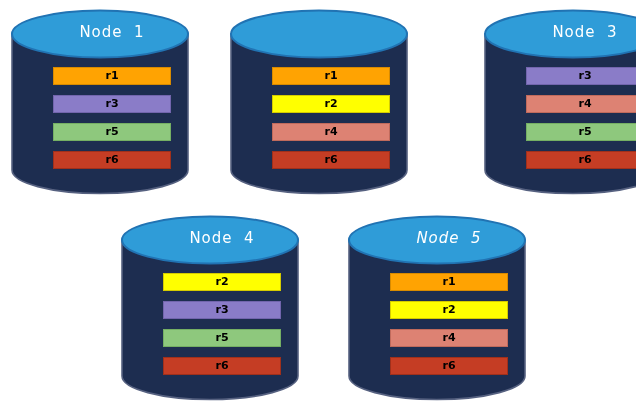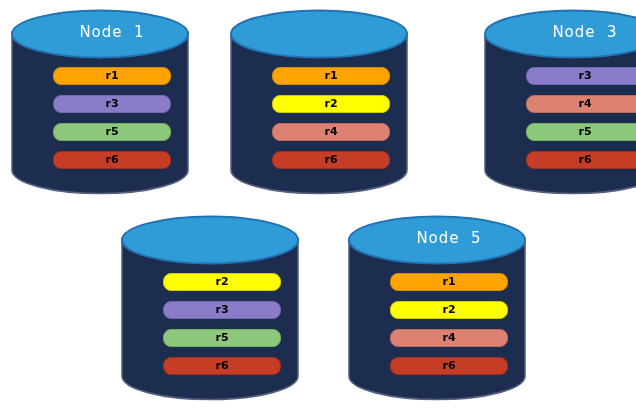--- a/index.html
+++ b/index.html
@@ -21,21 +21,21 @@
     position:absolute;top:14px;left:0;width:100%;
     text-align:center;color:#ffffff;
     font-size:15px;letter-spacing:1px;white-space:pre;
   }
   .bars{
     position:absolute;top:58px;left:0;width:100%;
     display:flex;flex-direction:column;align-items:center;gap:10px;
   }
   .bar{
     width:116px;height:16px;line-height:16px;
-    border:1px solid #000;border-radius:8px;
+    border:1px solid #000;border-radius:0;
     text-align:center;font-size:11px;font-weight:bold;color:#000;
   }
 </style>
 </head>
 <body>
 
 <div class="stage">
 
   <div class="node n1">
     <svg viewBox="0 0 178 186" width="178" height="186">
@@ -76,34 +76,35 @@
         <div class="bar" style="background: rgb(142, 200, 125); border-color: rgb(117, 175, 100);">r5</div>
         <div class="bar" style="background: rgb(197, 61, 36); border-color: rgb(160, 48, 27);">r6</div>
       </div>
   </div>
 
   <div class="node n4">
     <svg viewBox="0 0 178 186" width="178" height="186">
       <path class="cyl-body" d="M1 25 L1 161 A88 23.5 0 0 0 177 161 L177 25 Z" stroke-width="1.6" fill="#1d2d50" stroke="#566180"></path>
       <ellipse class="cyl-top" cx="89" cy="25" rx="88" ry="23.5" stroke-width="2" fill="#2f9cd8" stroke="#2173b3"></ellipse>
     </svg>
+    <div class="title" style="color: rgb(255, 255, 255);">Node  4</div>
     <div class="bars">
         <div class="bar" style="background: rgb(255, 255, 0); border-color: rgb(212, 203, 0);">r2</div>
         <div class="bar" style="background: rgb(138, 124, 200); border-color: rgb(114, 101, 173);">r3</div>
         <div class="bar" style="background: rgb(142, 200, 125); border-color: rgb(117, 175, 100);">r5</div>
         <div class="bar" style="background: rgb(197, 61, 36); border-color: rgb(160, 48, 27);">r6</div>
       </div>
   </div>
 
   <div class="node n5">
     <svg viewBox="0 0 178 186" width="178" height="186">
       <path class="cyl-body" d="M1 25 L1 161 A88 23.5 0 0 0 177 161 L177 25 Z" stroke-width="1.6" fill="#1d2d50" stroke="#566180"></path>
       <ellipse class="cyl-top" cx="89" cy="25" rx="88" ry="23.5" stroke-width="2" fill="#2f9cd8" stroke="#2173b3"></ellipse>
     </svg>
-    <div class="title" style="color: rgb(255, 255, 255);">Node  5</div>
+    <div class="title" style="color: rgb(255, 255, 255); font-style: italic;">Node  5</div>
     <div class="bars">
         <div class="bar" style="background: rgb(255, 163, 2); border-color: rgb(216, 138, 0);">r1</div>
         <div class="bar" style="background: rgb(255, 255, 0); border-color: rgb(212, 203, 0);">r2</div>
         <div class="bar" style="background: rgb(221, 130, 115); border-color: rgb(192, 106, 92);">r4</div>
         <div class="bar" style="background: rgb(197, 61, 36); border-color: rgb(160, 48, 27);">r6</div>
       </div>
   </div>
 
 </div>
 

